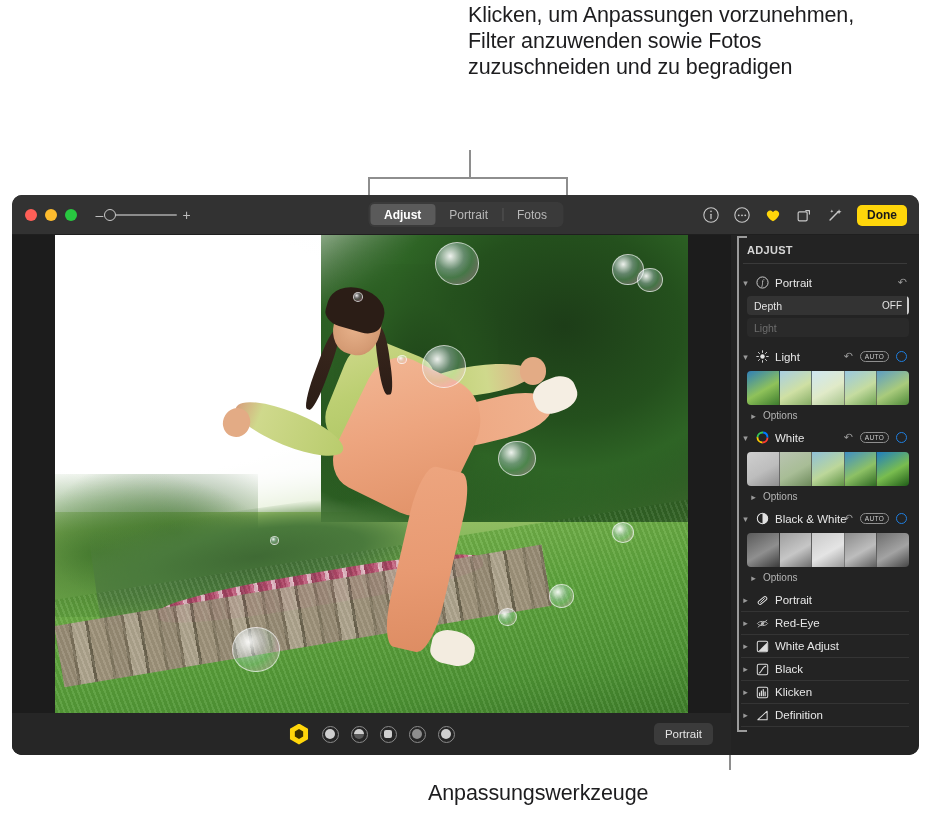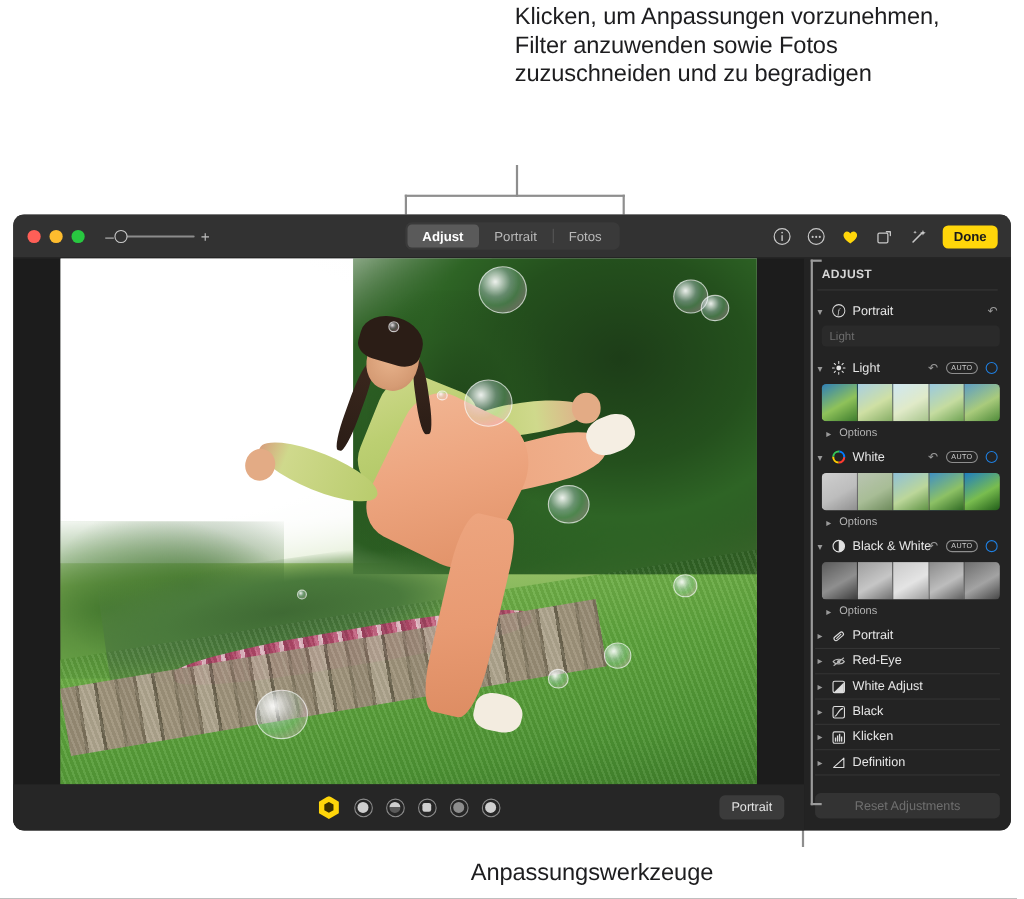--- a/index.html
+++ b/index.html
@@ -580,20 +580,25 @@
             <svg viewBox="0 0 14 14" width="13" height="13">
                 <circle cx="7" cy="7" r="6" fill="none" stroke="#d8d8d8" stroke-width="1"></circle>
                 <text x="7" y="10" font-size="8" fill="#d8d8d8" text-anchor="middle" font-family="Liberation Serif, serif" font-style="italic">f</text>
               </svg>
           </span>
           <span class="sec-label">Portrait</span>
           <span class="sec-right">
             <span class="undo-ico">↶</span>
           </span>
         </div>
+        <div class="slider-row">
+          <span class="sr-label">Depth</span>
+          <span class="sr-val">OFF</span>
+          <span class="sr-knob"></span>
+        </div>
         <div class="slider-row off" style="margin-bottom:9px">
           <span class="sr-label dim">Light</span>
         </div>
 
         <div class="sec-head">
           <span class="chev">▾</span>
           <span class="sec-ico">
             <svg viewBox="0 0 14 14" width="13" height="13">
                 <circle cx="7" cy="7" r="2.4" fill="#e3e3e3"></circle>
                 <g stroke="#e3e3e3" stroke-width="1" stroke-linecap="round">
@@ -744,20 +749,17 @@
           <span class="sec-ico">
             <svg viewBox="0 0 14 14" width="13" height="13">
                 <path d="M12 11.5 L2 11.5 L12 2.4 Z" fill="none" stroke="#dcdcdc" stroke-width="1.1" stroke-linejoin="round"></path>
               </svg>
           </span>
           <span class="sec-label">Definition</span>
         </div>
 
       </div>
 
-      <div class="reset-wrap">
-        <div class="btn-reset">Reset Adjustments</div>
-      </div>
     </div>
   </div>
 </div>
 
 <div class="bracket-side"></div>
 
 </body></html>

